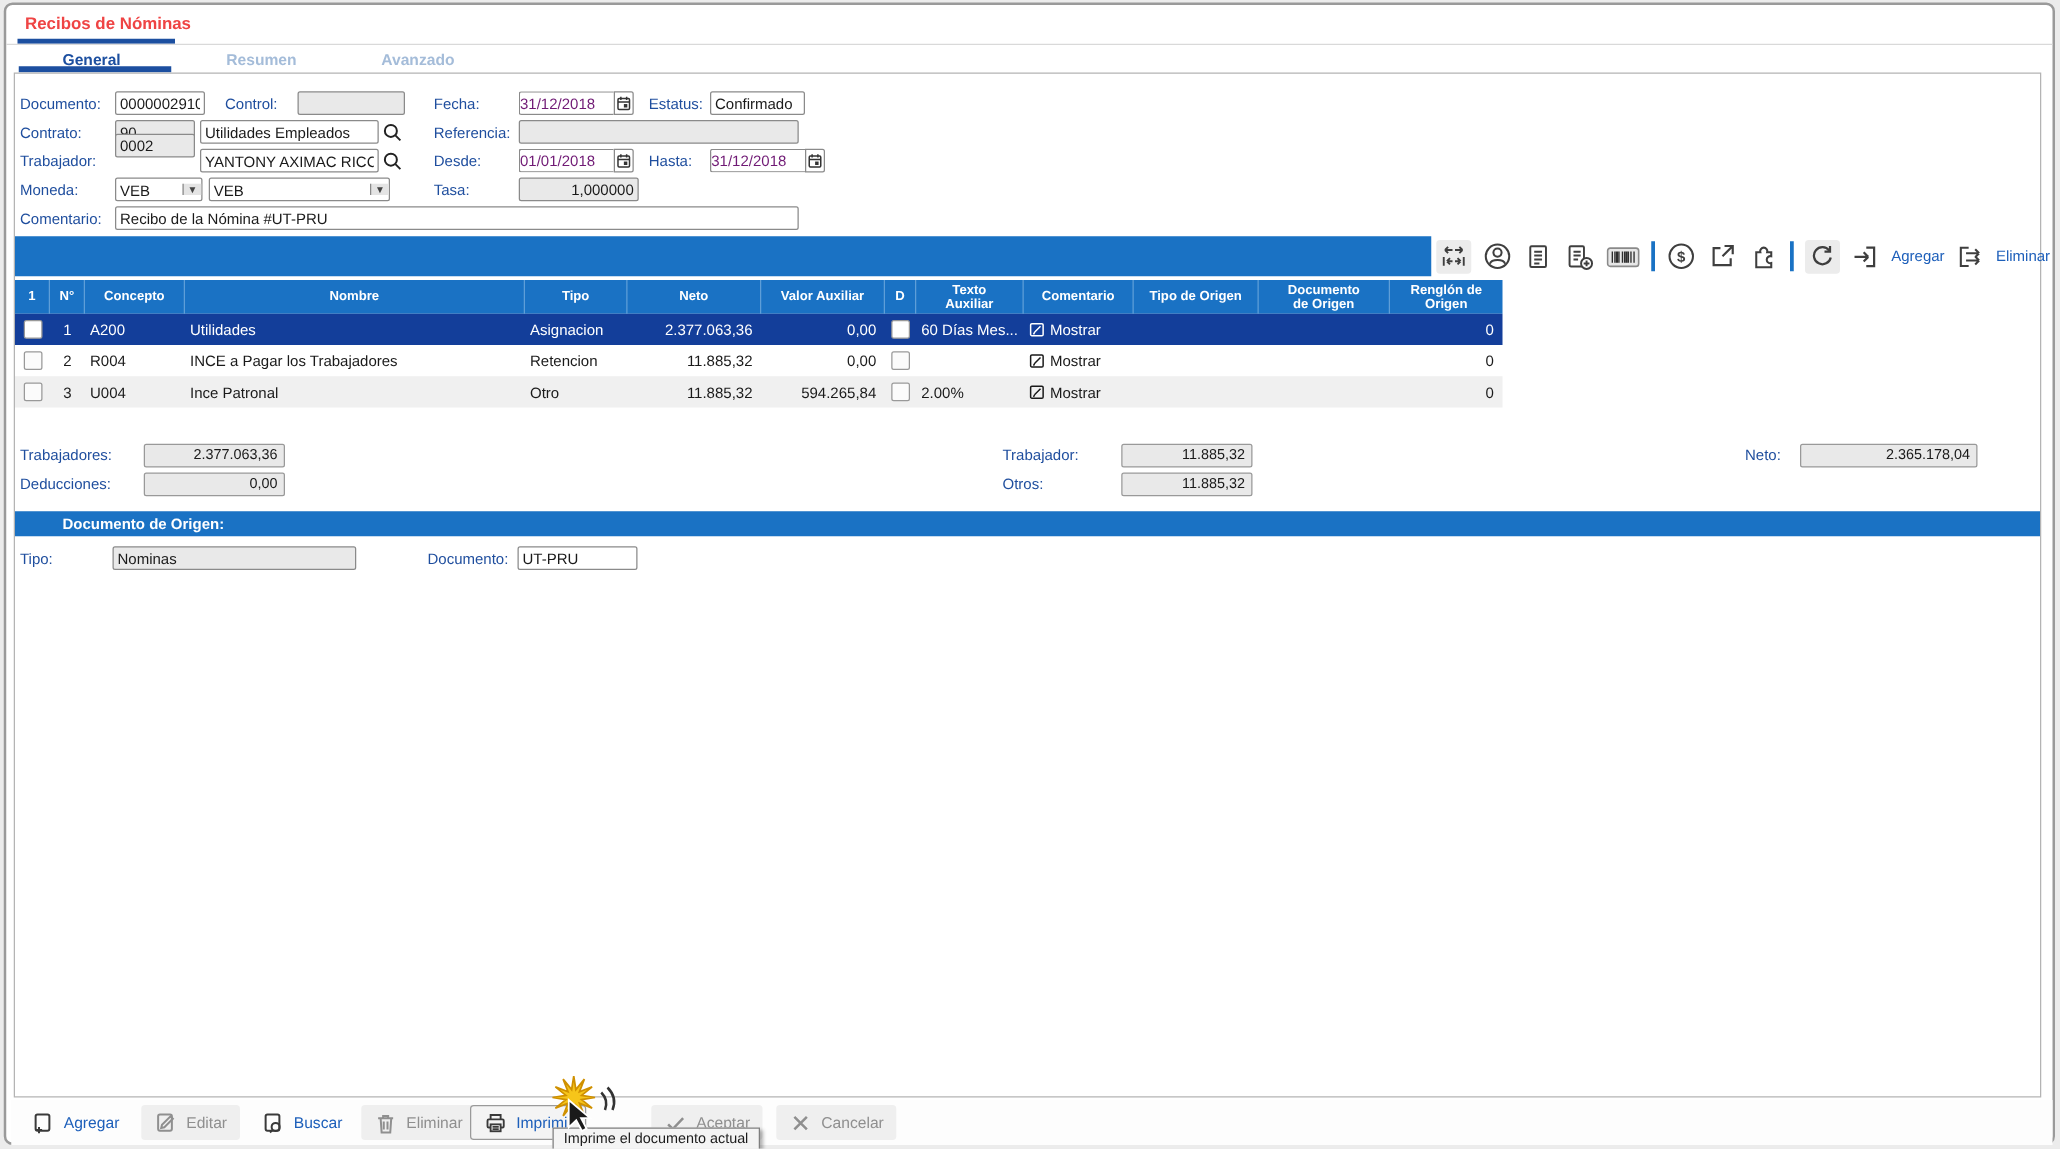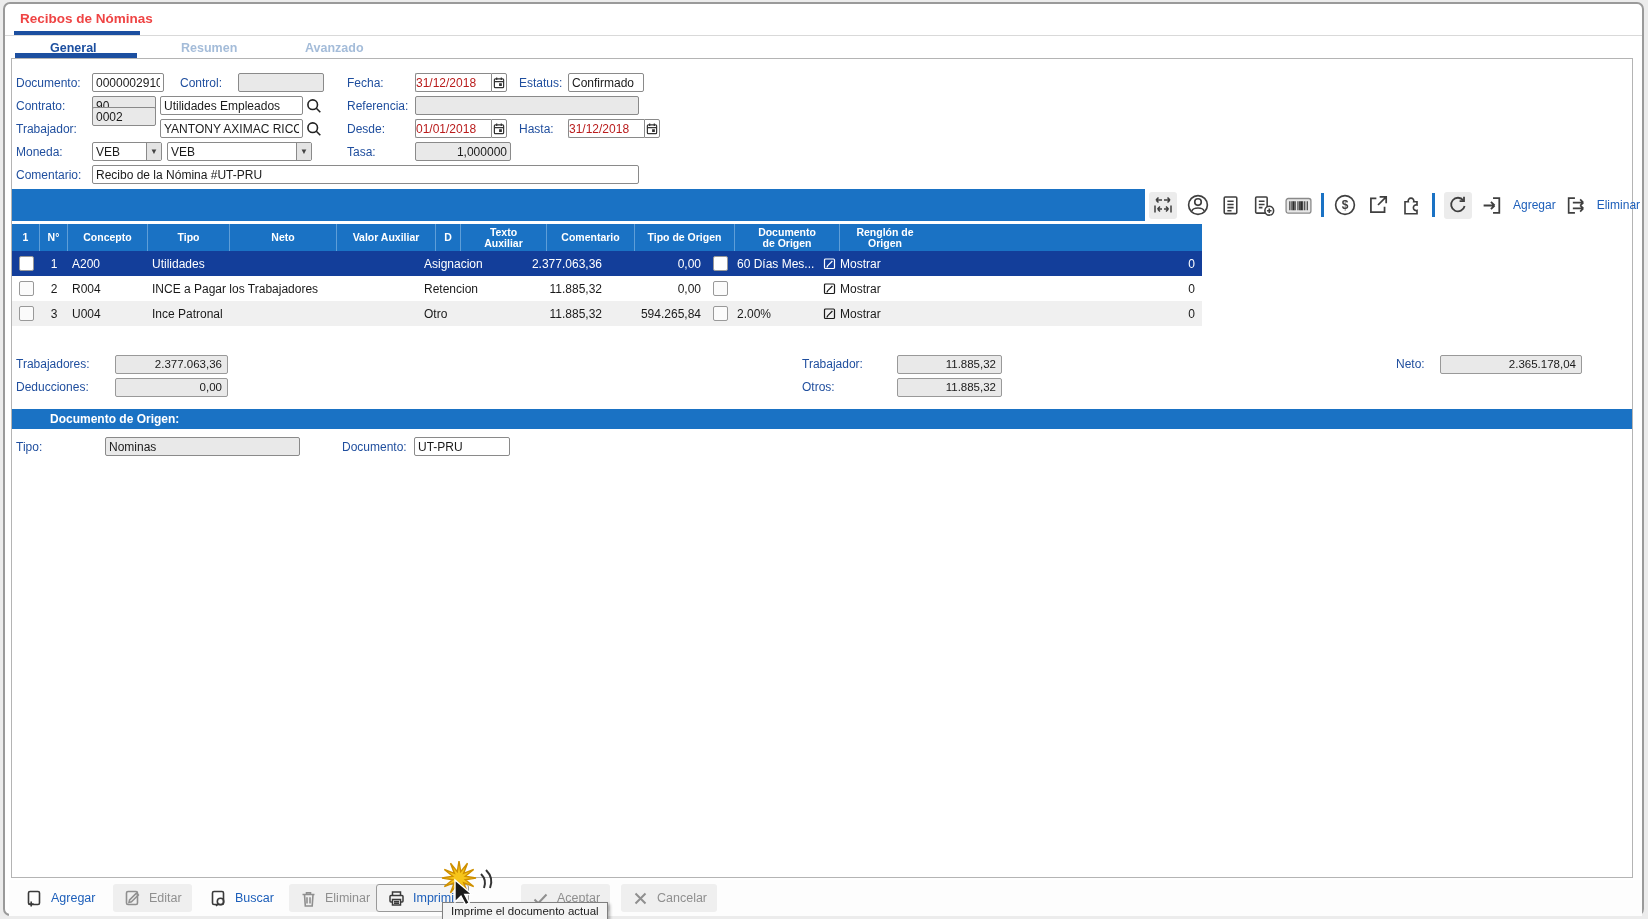--- a/index.html
+++ b/index.html
@@ -16,24 +16,24 @@
   .tab-active-bar{position:absolute;left:10px;top:49px;width:122px;height:5px;background:#1c4fa0;}
   
   .panel{position:absolute;left:6px;top:54px;width:1622px;height:820px;border:1px solid #b4b4b4;background:#fff;box-sizing:border-box;}
   .lbl{position:absolute;font-size:12px;color:#1f4e9e;white-space:nowrap;}
   .fld{position:absolute;height:19px;border:1px solid #8a8a8a;border-radius:2px;font-family:inherit;font-size:12px;
        padding:0 3px;box-sizing:border-box;background:#fff;color:#1a1a1a;outline:none;}
   .fld.ro{background:#e9e9e9;}
   .fld.num{text-align:right;}
   .datewrap{position:absolute;display:flex;height:19px;}
   .datewrap input{width:76px;height:19px;border:1px solid #8a8a8a;border-right:none;border-radius:2px 0 0 2px;
-       font-family:inherit;font-size:12px;padding:0 0;box-sizing:border-box;outline:none;color:#b91c1c;}
+       font-family:inherit;font-size:12px;padding:0 0;box-sizing:border-box;outline:none;color:#701a75;}
   .calbtn{width:16px;height:19px;border:1px solid #8a8a8a;border-radius:0 2px 2px 0;background:#fff;display:flex;
        align-items:center;justify-content:center;box-sizing:border-box;color:#333;}
-  .selwrap{position:absolute;display:flex;height:19px;border:1px solid #8a8a8a;border-radius:2px;box-sizing:border-box;background:#fff;}
+  .selwrap{position:absolute;display:flex;height:19px;border:1px solid #8a8a8a;border-radius:2px;box-sizing:border-box;background:#fff;align-items:center;}
   .sel-text{flex:1;font-size:12px;color:#1a1a1a;padding:2px 3px 0 3px;overflow:hidden;white-space:nowrap;}
   .sel-arrow{width:14px;background:#e4e4e4;border-left:1px solid #8a8a8a;font-size:8px;color:#444;display:flex;align-items:center;justify-content:center;}
   .searchbtn{position:absolute;width:17px;height:17px;color:#222;display:flex;align-items:center;justify-content:center;}
   
   .gt-band{position:absolute;left:0;top:130px;width:1133px;height:32px;background:#1a72c4;}
   .gt-icons{position:absolute;left:1137px;top:130px;height:32px;display:flex;align-items:center;gap:9px;color:#3f3f3f;}
   .ic{display:flex;align-items:center;justify-content:center;}
   .ic.boxed{background:#ececec;border-radius:3px;width:28px;height:27px;}
   .gt-sep{width:3px;height:24px;background:#1a72c4;}
   .gt-label{font-size:12px;color:#1d5fba;white-space:nowrap;}
@@ -245,20 +245,21 @@
             </svg>
         </span>
         <span class="gt-label">Eliminar</span>
       </div>
 
       <div class="tbl">
         <div class="thead">
           <div class="th w0">1</div>
           <div class="th w1">N°</div>
           <div class="th w2">Concepto</div>
+          <div class="th w3">Nombre</div>
           <div class="th w4">Tipo</div>
           <div class="th w5">Neto</div>
           <div class="th w6">Valor Auxiliar</div>
           <div class="th w7">D</div>
           <div class="th w8">
               <span class="wrapnarrow">Texto Auxiliar</span>
             </div>
           <div class="th w9">Comentario</div>
           <div class="th w10">Tipo de Origen</div>
           <div class="th w11">
@@ -360,21 +361,21 @@
       <div class="tot-box" style="left:103px;top:319px;width:113px">0,00</div>
       <span class="lbl" style="left:790px;top:298px">Trabajador:</span>
       <div class="tot-box" style="left:885px;top:296px;width:105px">11.885,32</div>
       <span class="lbl" style="left:790px;top:321px">Otros:</span>
       <div class="tot-box" style="left:885px;top:319px;width:105px">11.885,32</div>
       <span class="lbl" style="left:1384px;top:298px">Neto:</span>
       <div class="tot-box" style="left:1428px;top:296px;width:142px">2.365.178,04</div>
 
       <div class="origin-band">Documento de Origen:</div>
       <span class="lbl" style="left:4px;top:381px">Tipo:</span>
-      <input class="fld ro" style="left: 78px; top: 378px; width: 195px; margin-left: 15px;" value="Nominas">
+      <input class="fld ro" style="left: 78px; top: 378px; width: 195px;" value="Nominas">
       <span class="lbl" style="left:330px;top:381px">Documento:</span>
       <input class="fld" style="left: 402px; top: 378px; width: 96px;" value="UT-PRU">
     </div>
 
     <div class="bottombar">
       <div class="btn blue" style="left:6px">
         <svg width="19" height="19" viewBox="0 0 19 19" fill="none" stroke="currentColor" stroke-width="1.6">
             <rect x="3.5" y="2.5" width="11" height="13" rx="1.5"></rect>
             <path d="M6.2 12.5 v5 M3.7 15 h5"></path>
           </svg>

